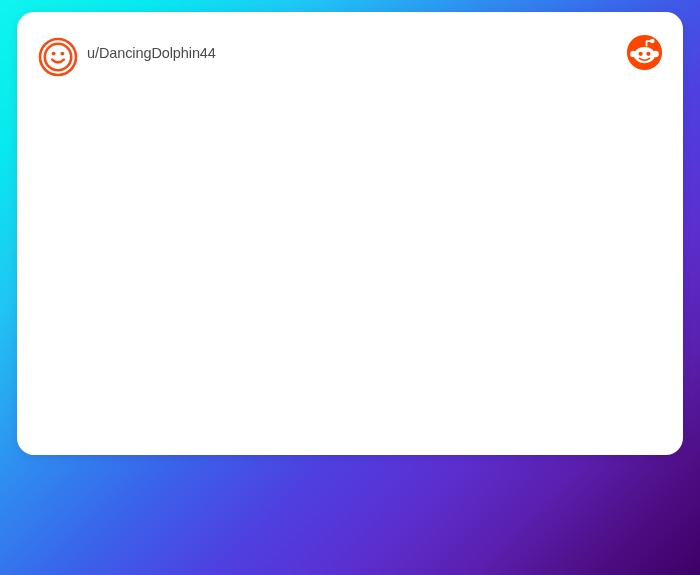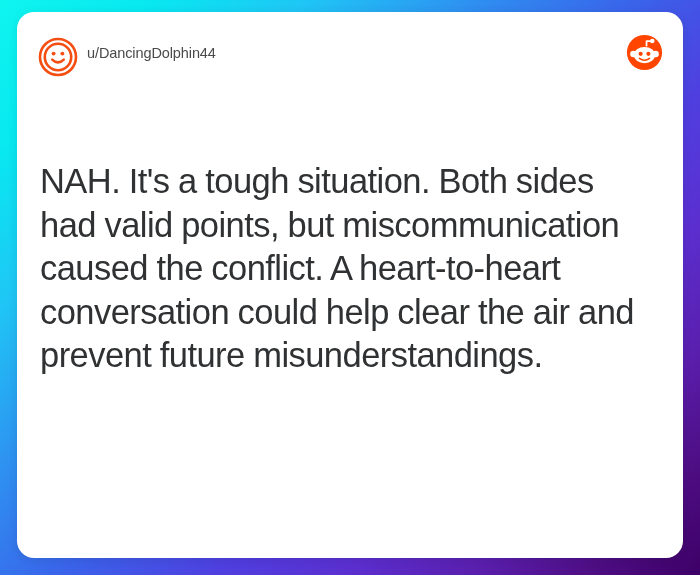--- a/index.html
+++ b/index.html
@@ -27,21 +27,21 @@
         #3d0066 100%);
     position:relative;
   }
 
   
   #card {
     position:absolute;
     left:17px;
     top:12px;
     width:666px;
-    height:546px;
+    height:443px;
     background:#ffffff;
     border-radius:17px;
     box-shadow:0 2px 10px rgba(0,0,0,0.10);
     overflow:hidden;
   }
 
   
   #card-header {
     position:absolute;
     left:0; top:0;
@@ -126,17 +126,14 @@
         <circle cx="32.0" cy="21.6" r="3.5" fill="#ffffff"></circle>
 
         <circle cx="15.8" cy="21.4" r="2.25" fill="#ff4500"></circle>
         <circle cx="24.2" cy="21.4" r="2.25" fill="#ff4500"></circle>
 
         <path d="M14.6 26.4 Q20 30.4 25.4 26.4" fill="none" stroke="#ff4500" stroke-width="1.7" stroke-linecap="round"></path>
       </svg>
     </span>
   </div>
 
-  <div id="comment-body">
-    <p id="comment-text">NAH. It's a tough situation. Both sides had valid points, but miscommunication caused the conflict. A heart-to-heart conversation could help clear the air and prevent future misunderstandings.</p>
-  </div>
 
 </div>
 
 </body></html>

